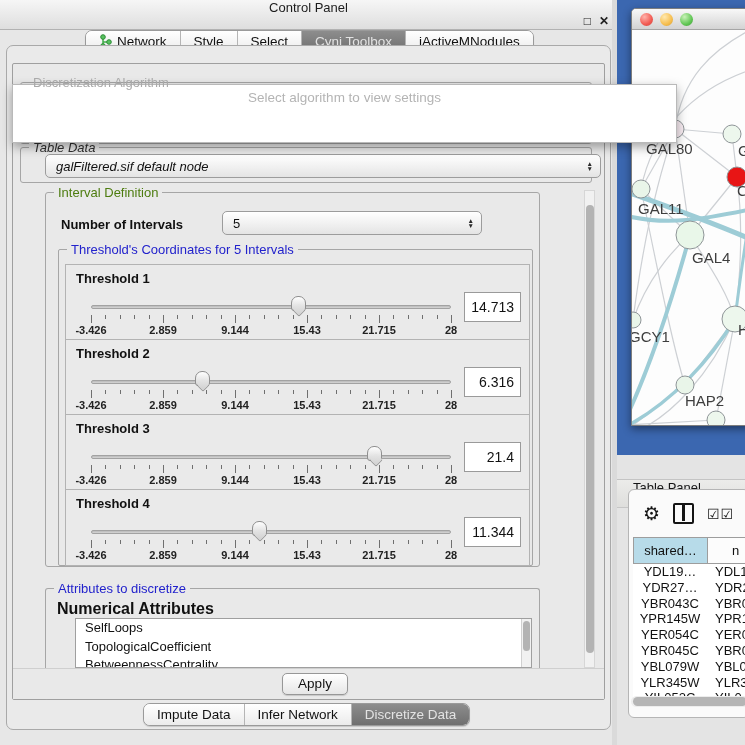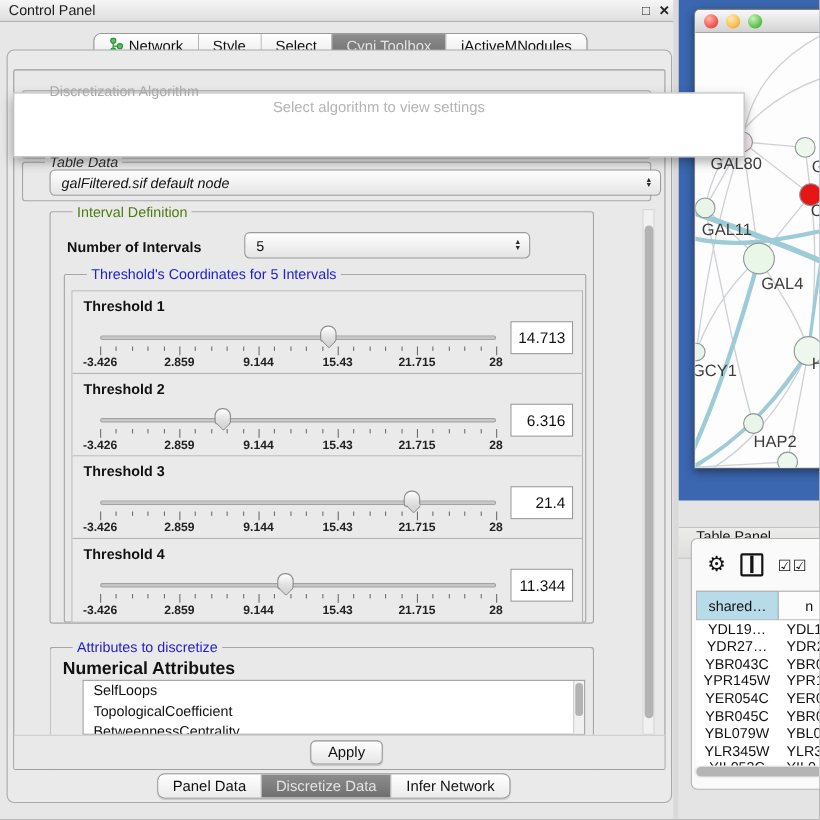--- a/index.html
+++ b/index.html
@@ -3,23 +3,23 @@
 <meta charset="utf-8">
 <style>
   * { margin:0; padding:0; box-sizing:border-box; }
   body { font-family:"Liberation Sans", sans-serif; background:#555; }
   #screen { position:relative; width:745px; height:745px; background:#e6e6e6; overflow:hidden;
             font-family:"Liberation Sans", sans-serif; }
   .abs { position:absolute; }
 
   
   #left-window { left:0; top:0; width:617px; height:745px; background:#e7e7e7; }
-  #titlebar { left:0; top:0; width:617px; height:20px;
+  #titlebar { left:0; top:0; width:617px; height:30px;
       background:linear-gradient(#f6f6f6,#dedede); border-bottom:1px solid #b2b2b2;
-      display:flex; align-items:center; padding:0 8px; font-size:13px; color:#1c1c1c; }
+      display:flex; align-items:center; padding:0 8px; font-size:13px; color:#1c1c1c;flex-direction:column; }
   #titlebar .win-btns { margin-left:auto; display:flex; gap:8px; font-size:12px; color:#222; }
   .win-btn { cursor:default; line-height:12px; }
 
   
   .capsule { display:flex; border:1px solid #9a9a9a; border-radius:7px; overflow:hidden;
       background:#fdfdfd; box-shadow:0 1px 1px rgba(0,0,0,.15); height:23px; }
   .cap-seg { display:flex; align-items:center; gap:5px; padding:0 13px; font-size:13.5px;
       color:#111; background:linear-gradient(#ffffff,#ebebeb); border-right:1px solid #b5b5b5;
       white-space:nowrap; }
   .cap-seg:last-child { border-right:none; }
@@ -28,21 +28,21 @@
   #top-tabbar { left:85px; top:30px; }
   #bottom-tabbar { left:143px; top:703px; }
 
   
   #content-outer { left:6px; top:45px; width:605px; height:685px; background:#eaeaea;
       border:1px solid #a9a9a9; border-radius:7px; }
   #content-inner { left:12px; top:63px; width:593px; height:637px; background:#e9e9e9;
       border:1px solid #9f9f9f; border-radius:2px; overflow:hidden; }
 
   .group { position:absolute; border:1px solid #a6a6a6; border-radius:3px; }
-  .legend { position:absolute; top:-8px; left:20px; background:#e9e9e9; padding:0 4px;
+  .legend { position:absolute; top:-8px; left:8px; background:#e9e9e9; padding:0 4px;
       font-size:13px; white-space:nowrap; }
 
   .combo { position:absolute; border:1px solid #9c9c9c; border-radius:5px;
       background:linear-gradient(#ffffff,#e4e4e4); font-size:13px; color:#111;
       display:flex; align-items:center; box-shadow:inset 0 1px 0 #fff;margin-left:16px; }
   .combo .val { padding:0 10px; overflow:hidden; white-space:nowrap; }
   .stepper { position:absolute; right:7px; top:50%; transform:translateY(-50%);
       display:flex; flex-direction:column; align-items:center; color:#2a2a2a;
       font-size:6.5px; line-height:5px; }
 
@@ -391,27 +391,27 @@
     <div id="apply-bar" class="abs">
       <div id="apply-btn">Apply</div>
     </div>
 
     <div class="vscroll" style="left:584px;top:190px;width:11px;height:478px;border:1px solid #d6d6d6;">
       <div class="vthumb" style="top:14px;height:448px;width:8px;"></div>
     </div>
 
     <div id="bottom-tabbar" class="abs capsule">
         <div class="cap-seg">
-          <span>Panel Data</span>
+          <span>Impute Data</span>
+        </div>
+        <div class="cap-seg">
+          <span>Infer Network</span>
         </div>
         <div class="cap-seg selected">
           <span>Discretize Data</span>
-        </div>
-        <div class="cap-seg">
-          <span>Infer Network</span>
         </div>
       </div>
   </div>
 
   <div id="divider" class="abs"></div>
 
   <div id="right-side" class="abs">
     <div id="blue-area" class="abs"></div>
 
     <div id="net-window" class="abs">

